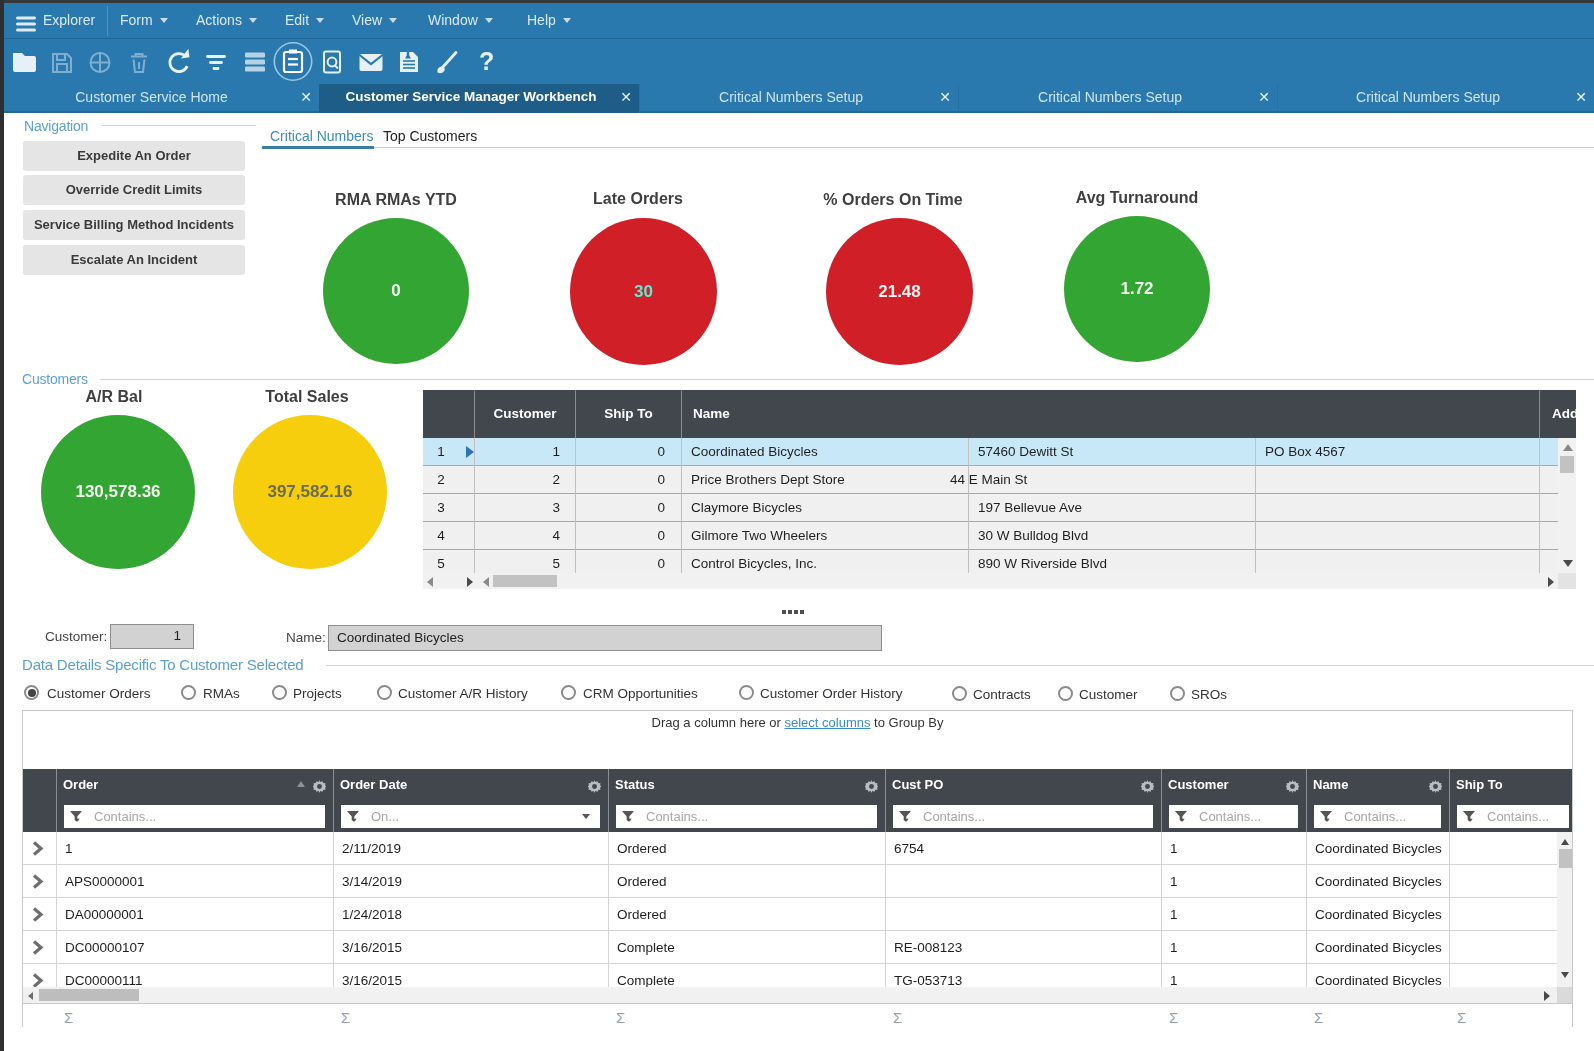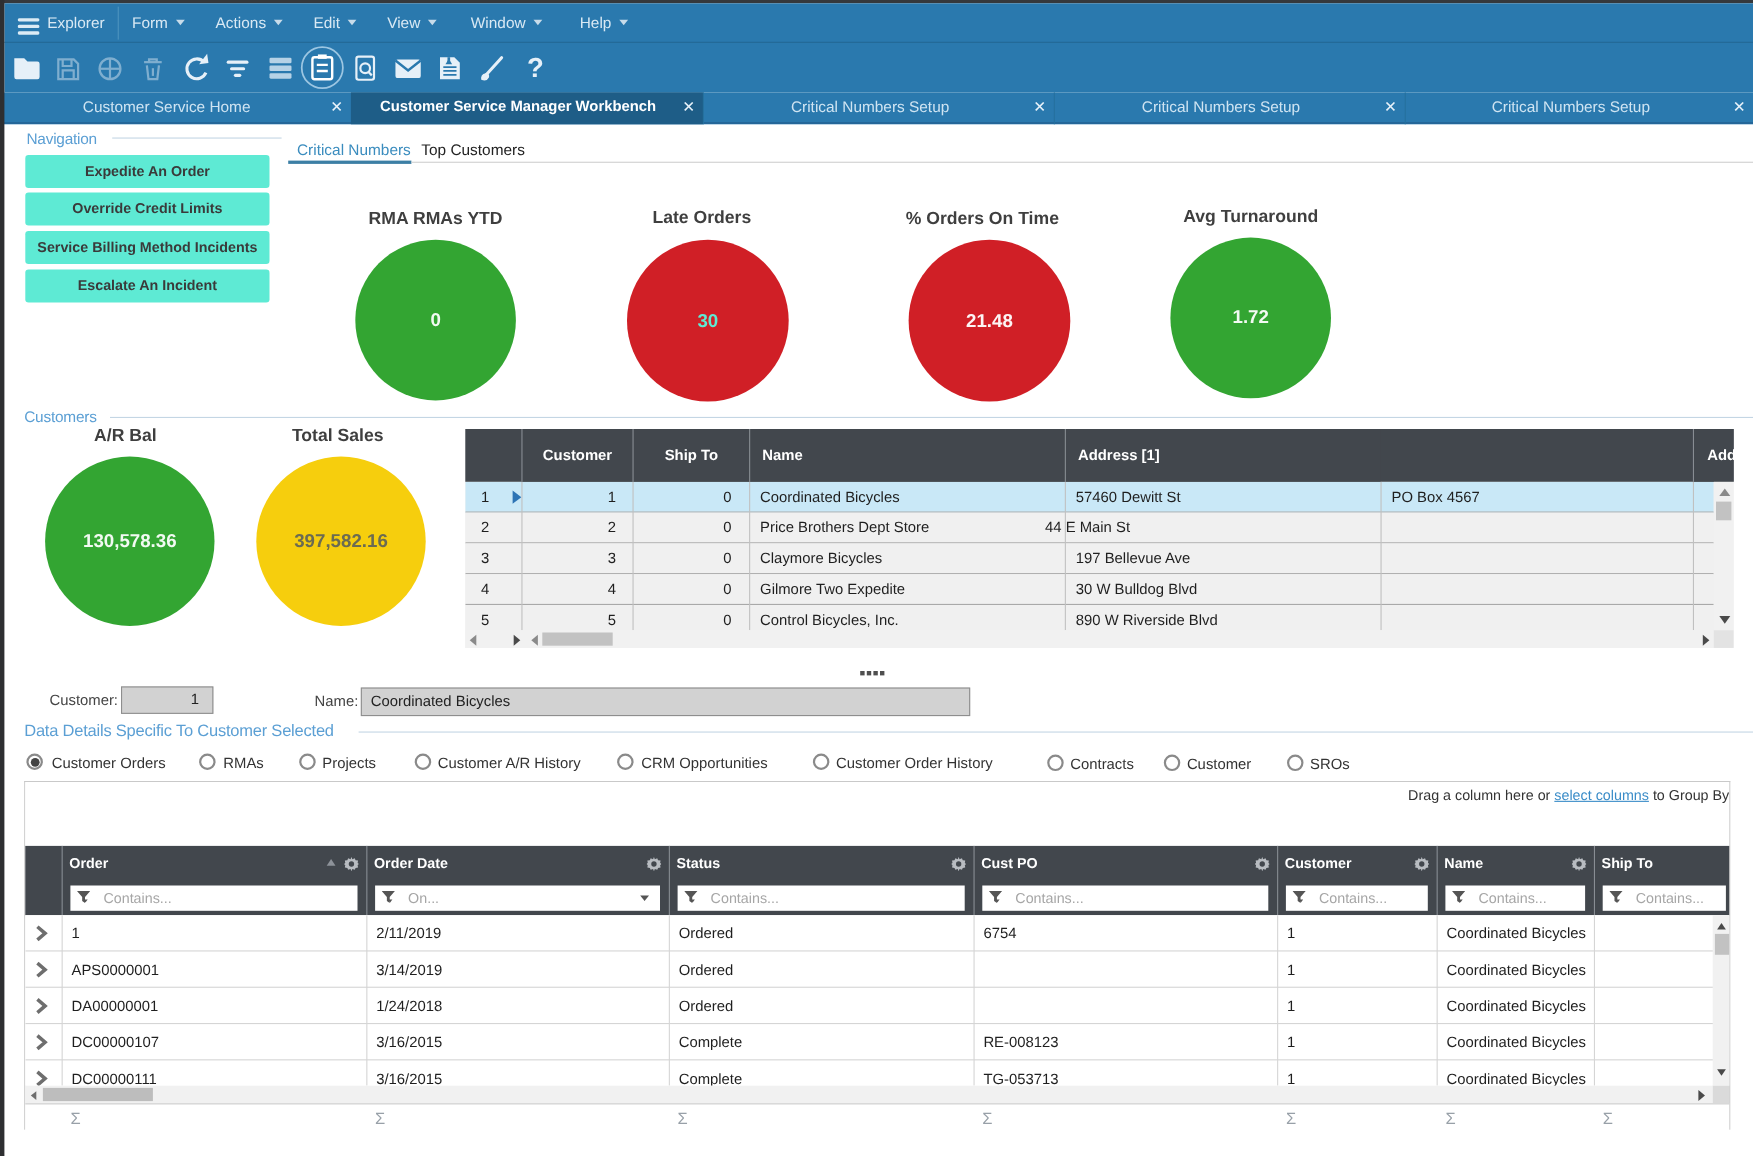--- a/index.html
+++ b/index.html
@@ -16,21 +16,21 @@
 #toolbar { left:4px; top:39px; width:1590px; height:45px; background:#2a79ae; }
 #tabbar { left:0px; top:84px; width:1594px; height:29px; background:#2a79ae; box-shadow:inset 0 -2px 0 rgba(0,0,30,0.14); }
 .tab { position:absolute; top:0; height:29px; color:#cfe4f2; font-size:14px; text-align:center; line-height:26px; padding-right:16px; }
 .tab .x { position:absolute; right:7px; top:0px; font-size:14px; color:#e8f2fa; font-weight:normal; }
 
 
 .grouplabel { color:#5b9fd4; font-size:14px; letter-spacing:-0.2px; }
 .groupline { background:#c4d6e4; height:1px; }
 
 
-.navbtn { position:absolute; left:23px; width:222px; height:30px; background:#5eead4; border-radius:3px; color:#3a3a3a; font-weight:bold; font-size:13px; text-align:center; line-height:30px; }
+.navbtn { position:absolute; left:23px; width:222px; height:30px; background:#e5e5e5; border-radius:3px; color:#3a3a3a; font-weight:bold; font-size:13px; text-align:center; line-height:30px; }
 
 
 #subtab1 { left:270px; top:128px; color:#3a8cbe; font-size:14px; }
 #subtab2 { left:383px; top:128px; color:#222; font-size:14px; }
 
 
 .gaugelabel { font-weight:bold; color:#3f3f3f; font-size:16px; text-align:center; }
 .circle { position:absolute; border-radius:50%; text-align:center; font-weight:bold; }
 
 
@@ -190,21 +190,20 @@
     <div class="abs gaugelabel" style="left:227px;top:388px;width:160px;">Total Sales</div>
     <div class="circle" style="left:41px;top:415px;width:154px;height:154px;background:#33a532;color:#f2faf2;font-size:17px;line-height:154px;">130,578.36</div>
     <div class="circle" style="left:233px;top:415px;width:154px;height:154px;background:#f6ce0d;color:#6b6b52;font-size:17px;line-height:154px;">397,582.16</div>
 
     <div class="abs" id="tgrid">
 
       <div class="hdr" style="left:0;width:1153px;"></div>
       <div class="hdr" style="left:51px;width:101px;text-align:center;line-height:48px;border-left:1px solid #888d93;">Customer</div>
       <div class="hdr" style="left:152px;width:106px;text-align:center;line-height:48px;border-left:1px solid #888d93;">Ship To</div>
       <div class="hdr" style="left:258px;width:287px;line-height:48px;padding-left:11px;border-left:1px solid #888d93;">Name</div>
-      <div class="hdr" style="left:545px;width:287px;line-height:48px;padding-left:11px;border-left:1px solid #888d93;">Address [1]</div>
       <div class="hdr" style="left:1116px;width:37px;line-height:48px;padding-left:12px;border-left:1px solid #888d93;">Add</div>
 
       <div id="tbody" class="abs" style="left:0;top:48px;width:1135px;height:135px;overflow:hidden;">
       <div class="abs" style="left:0;top:0px;width:1135px;height:28px;background:#c9e8f7;border-bottom:1px solid #a9a9a9;"></div>
       <div class="cell" style="left:4px;top:0px;width:28px;line-height:28px;text-align:center;">1</div>
       <div class="abs" style="left:43px;top:8px;width:0;height:0;border-top:6px solid transparent;border-bottom:6px solid transparent;border-left:8px solid #2d74b5;"></div>
       <div class="cell" style="left:51px;top:0px;width:86px;line-height:28px;text-align:right;">1</div>
       <div class="cell" style="left:152px;top:0px;width:90px;line-height:28px;text-align:right;">0</div>
       <div class="cell" style="left:268px;top:0px;line-height:28px;">Coordinated Bicycles</div>
       <div class="cell" style="left:555px;top:0px;line-height:28px;">57460 Dewitt St</div>
@@ -218,21 +217,21 @@
       <div class="abs" style="left:0;top:56px;width:1135px;height:28px;background:#f0f0f0;border-bottom:1px solid #a9a9a9;"></div>
       <div class="cell" style="left:4px;top:56px;width:28px;line-height:28px;text-align:center;">3</div>
       <div class="cell" style="left:51px;top:56px;width:86px;line-height:28px;text-align:right;">3</div>
       <div class="cell" style="left:152px;top:56px;width:90px;line-height:28px;text-align:right;">0</div>
       <div class="cell" style="left:268px;top:56px;line-height:28px;">Claymore Bicycles</div>
       <div class="cell" style="left:555px;top:56px;line-height:28px;">197 Bellevue Ave</div>
       <div class="abs" style="left:0;top:84px;width:1135px;height:28px;background:#f0f0f0;border-bottom:1px solid #a9a9a9;"></div>
       <div class="cell" style="left:4px;top:84px;width:28px;line-height:28px;text-align:center;">4</div>
       <div class="cell" style="left:51px;top:84px;width:86px;line-height:28px;text-align:right;">4</div>
       <div class="cell" style="left:152px;top:84px;width:90px;line-height:28px;text-align:right;">0</div>
-      <div class="cell" style="left:268px;top:84px;line-height:28px;">Gilmore Two Expedite</div>
+      <div class="cell" style="left:268px;top:84px;line-height:28px;">Gilmore Two Wheelers</div>
       <div class="cell" style="left:555px;top:84px;line-height:28px;">30 W Bulldog Blvd</div>
       <div class="abs" style="left:0;top:112px;width:1135px;height:28px;background:#f0f0f0;border-bottom:1px solid #a9a9a9;"></div>
       <div class="cell" style="left:4px;top:112px;width:28px;line-height:28px;text-align:center;">5</div>
       <div class="cell" style="left:51px;top:112px;width:86px;line-height:28px;text-align:right;">5</div>
       <div class="cell" style="left:152px;top:112px;width:90px;line-height:28px;text-align:right;">0</div>
       <div class="cell" style="left:268px;top:112px;line-height:28px;">Control Bicycles, Inc.</div>
       <div class="cell" style="left:555px;top:112px;line-height:28px;">890 W Riverside Blvd</div>
       <div class="abs" style="left:51px;top:0;width:1px;height:135px;background:#c0c0c0;"></div>
       <div class="abs" style="left:152px;top:0;width:1px;height:135px;background:#c0c0c0;"></div>
       <div class="abs" style="left:258px;top:0;width:1px;height:135px;background:#c0c0c0;"></div>
@@ -284,21 +283,21 @@
       <div class="radio" style="left:952px;top:686px;"></div>
         <div class="abs radiolabel" style="left:973px;top:687px;">Contracts</div>
       <div class="radio" style="left:1058px;top:686px;"></div>
         <div class="abs radiolabel" style="left:1079px;top:687px;">Customer</div>
       <div class="radio" style="left:1170px;top:686px;"></div>
         <div class="abs radiolabel" style="left:1191px;top:687px;">SROs</div>
     </div>
 
     <div class="abs" id="bgrid">
       <div class="abs" style="left:0;top:0;width:1549px;height:58px;background:#fff;"></div>
-      <div class="abs" style="left:0;top:4px;width:1549px;text-align:right;font-size:13px;color:#333;">Drag a column here or <span style="color:#3a8cc8;text-decoration:underline;">select columns</span> to Group By</div>
+      <div class="abs" style="left:0;top:4px;width:1549px;text-align:center;font-size:13px;color:#333;">Drag a column here or <span style="color:#3a8cc8;text-decoration:underline;">select columns</span> to Group By</div>
       <div class="abs" style="left:0;top:58px;width:1549px;height:63px;background:#42474d;"></div>
       <div class="abs" style="left:33px;top:58px;width:1px;height:63px;background:#888d93;"></div>
       <div class="bh" style="left:40px;top:58px;height:32px;line-height:31px;background:none;">Order</div>
       <div class="abs" style="left:274px;top:70px;width:0;height:0;border-left:4px solid transparent;border-right:4px solid transparent;border-bottom:6px solid #8d9299;"></div>
       <div class="abs" style="left:290px;top:68px;"><svg width="13" height="13" viewBox="0 0 16 16">
             <path fill="#b8bcc1" d="M8 0l1 2.6 2.7-1 .9 2.1 2.8.4-.5 2.7L17 8l-2.1 1.2.5 2.7-2.8.4-.9 2.1-2.7-1L8 16l-1-2.6-2.7 1-.9-2.1-2.8-.4.5-2.7L-1 8l2.1-1.2-.5-2.7 2.8-.4.9-2.1 2.7 1z"></path>
             <circle cx="8" cy="8" r="3" fill="#42474d"></circle>
           </svg></div>
       <div class="abs" style="left:310px;top:58px;width:1px;height:63px;background:#888d93;"></div>
       <div class="bh" style="left:317px;top:58px;height:32px;line-height:31px;background:none;">Order Date</div>

